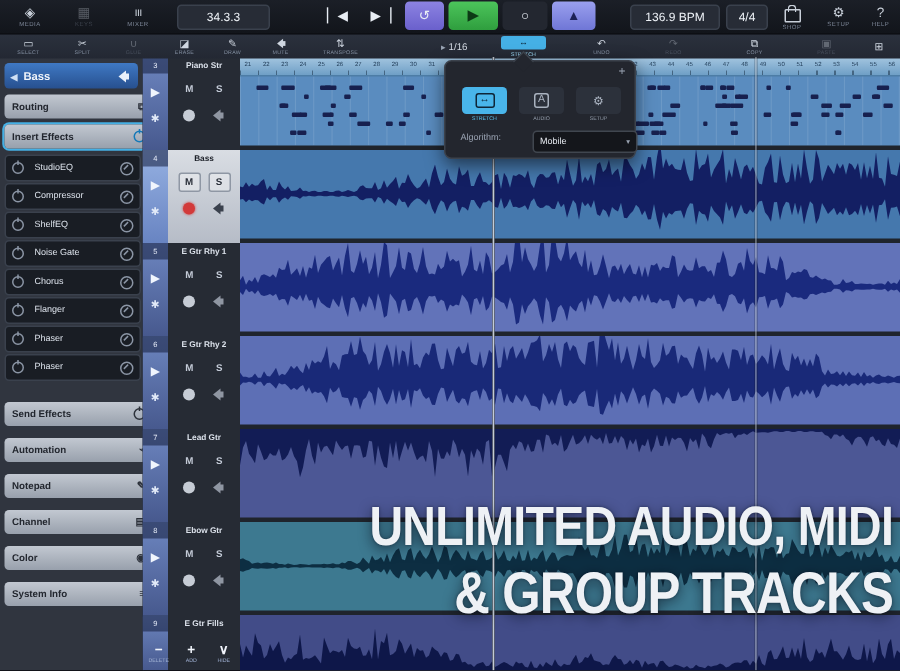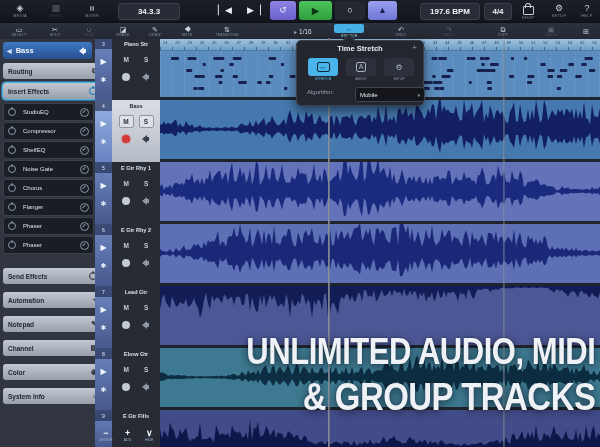--- a/index.html
+++ b/index.html
@@ -7,21 +7,21 @@
          font-family:"Liberation Sans",sans-serif;color:#cfd5de;}
 
   
   .tb1{position:absolute;left:0;top:0;width:600px;height:22px;background:linear-gradient(#1b1f27,#12151b);z-index:30;}
   .tbtn1{position:absolute;top:1px;height:20px;display:flex;flex-direction:column;align-items:center;justify-content:center;gap:1px;}
   .tbtn1 .ic{font-size:9px;line-height:9px;color:#c9d0da;}
   .tbtn1 .lb{font-size:4px;line-height:4px;color:#7d8798;letter-spacing:.3px;}
   .dim{opacity:.35;}
   .rot90{display:inline-block;transform:rotate(90deg);}
   .disp{position:absolute;top:3px;height:15px;background:#272c36;border:1px solid #3a414d;border-radius:3px;
-        display:flex;align-items:center;justify-content:center;font-size:8px;color:#eef2f7;font-weight:bold;}
+        display:flex;align-items:center;justify-content:center;font-size:8px;color:#eef2f7;font-weight:normal;}
   .transport{position:absolute;top:1px;height:19px;display:flex;align-items:center;justify-content:center;border-radius:3px;}
   .tr-ic{font-size:9px;color:#e8edf4;line-height:9px;}
   .playbtn{background:linear-gradient(#4cc55b,#2f9e3e);}
   .playbtn .tr-ic{color:#0c3a15;font-size:10px;}
   .recbtn{background:#232730;}
   .metrobtn{background:linear-gradient(#9aa0ee,#6f76d6);}
   .metrobtn .tr-ic{color:#1d2256;}
   .loopbtn{background:linear-gradient(#8c83e2,#6a60cc);}
   .bag{width:9px;height:7px;border:1px solid #c9d0da;border-radius:1px;position:relative;margin-top:4px;}
   .bag::before{content:'';position:absolute;left:1px;top:-4px;width:4px;height:4px;border:1px solid #c9d0da;border-bottom:none;border-radius:3px 3px 0 0;}
@@ -153,21 +153,21 @@
       <span class="tr-ic">▶</span>
     </div>
     <div class="transport recbtn" style="left:335px;width:30px;">
       <span class="tr-ic">○</span>
     </div>
     <div class="transport metrobtn" style="left:368px;width:29px;">
       <span class="tr-ic">▲</span>
     </div>
 
     <div class="disp" style="left:420px;width:58px;">
-      <span>197.6 BPM</span>
+      <span>136.9 BPM</span>
     </div>
     <div class="disp" style="left:484px;width:26px;">
       <span>4/4</span>
     </div>
 
     <div class="tbtn1" style="left:514px;width:28px;">
       <span class="bag"></span>
       <span class="lb">SHOP</span>
     </div>
     <div class="tbtn1" style="left:545px;width:28px;">
@@ -671,21 +671,20 @@
   <div class="vline" style="left:328px;"></div>
   <div class="vline" style="left:503px;opacity:.55;"></div>
 
   <div class="bigtext">
     <div class="l1">UNLIMITED AUDIO, MIDI</div>
     <div class="l2">&amp; GROUP TRACKS</div>
   </div>
 
   <div class="popup">
     <div class="caret"></div>
-    <div class="pp-title">Time Stretch</div>
     <div class="pp-move">+</div>
 
     <div class="pp-btn on" style="left:11px;">
       <span class="pp-ico">↔</span>
     </div>
     <div class="pp-lb on" style="left:11px;">STRETCH</div>
 
     <div class="pp-btn" style="left:49px;">
       <span class="pp-ico">A</span>
     </div>

